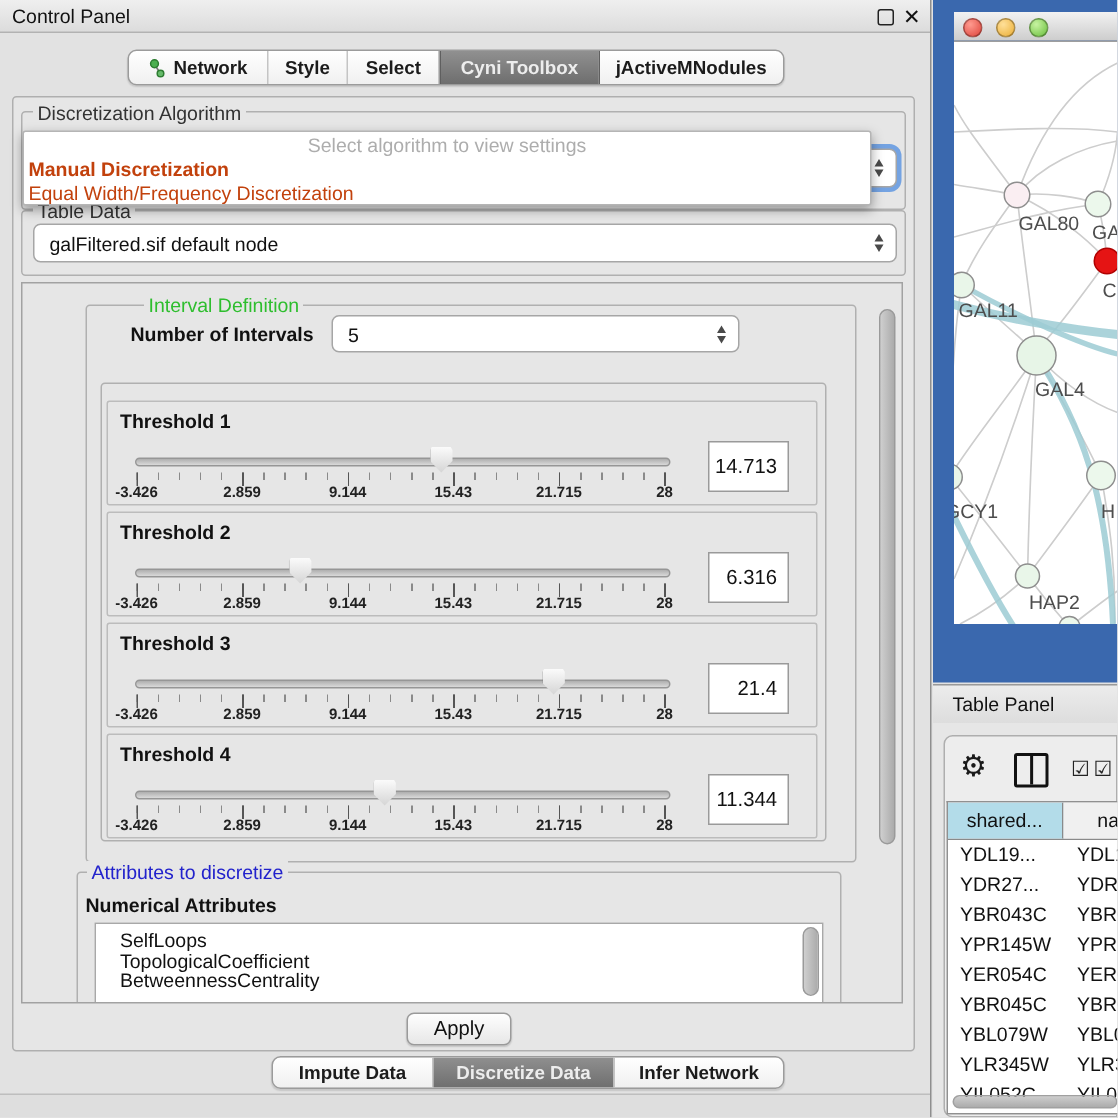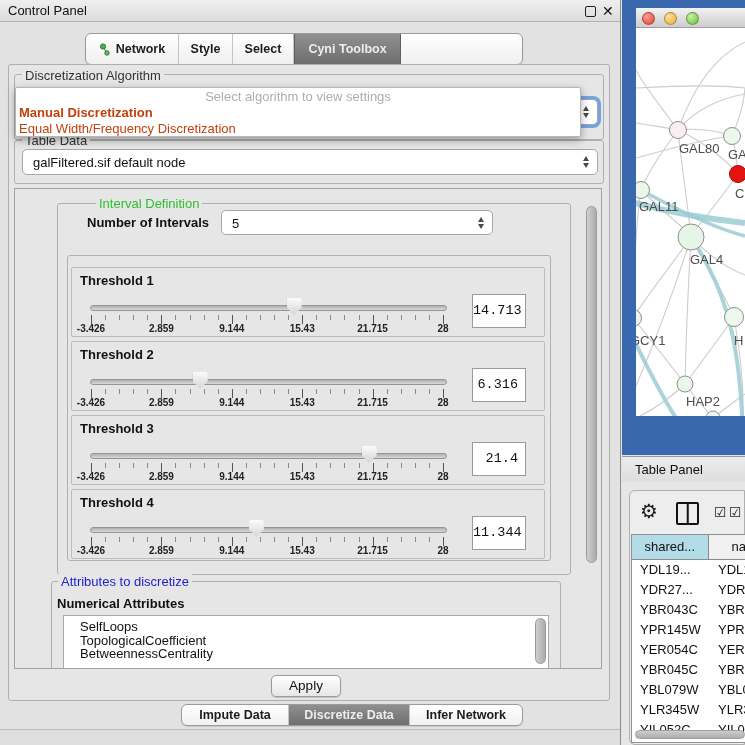--- a/index.html
+++ b/index.html
@@ -6,21 +6,21 @@
   *{box-sizing:border-box;font-family:"Liberation Sans","DejaVu Sans",sans-serif;}
   #stage{position:relative;width:745px;height:745px;overflow:hidden;background:#E2E2E2;}
 
   
   .lp{position:absolute;left:0;top:0;width:621px;height:745px;background:#E2E2E2;border-right:1px solid #8E8E8E;}
   .titlebar{position:absolute;left:0;top:0;width:620px;height:22px;background:linear-gradient(#EFEFEF,#DCDCDC);border-bottom:1px solid #B2B2B2;}
   .titlebar .title{position:absolute;left:8px;top:0;line-height:22px;font-size:13px;color:#111;}
   .float-ic{position:absolute;left:585px;top:6px;width:11px;height:11px;border:1.5px solid #222;border-radius:2px;}
   .close-ic{position:absolute;left:602px;top:2px;font-size:14px;font-weight:bold;color:#111;line-height:18px;}
 
-  .tabbar{position:absolute;left:85px;top:33px;width:438px;height:32px;display:flex;border:1px solid #9B9B9B;border-radius:6px;overflow:hidden;background:linear-gradient(#FFFFFF,#F0F0F0);box-shadow:0 1px 1px rgba(0,0,0,.12);}
+  .tabbar{position:absolute;left:85px;top:33px;width:438px;height:24px;display:flex;border:1px solid #9B9B9B;border-radius:6px;overflow:hidden;background:linear-gradient(#FFFFFF,#F0F0F0);box-shadow:0 1px 1px rgba(0,0,0,.12);}
   .tabseg{display:flex;align-items:center;justify-content:center;gap:5px;font-size:12.5px;font-weight:bold;color:#1C1C1C;border-right:1px solid #C4C4C4;height:100%;}
   .tabseg:last-child{border-right:none;}
   .tabseg.sel{background:linear-gradient(#909090,#6E6E6E);color:#EDEDED;border-right:1px solid #5F5F5F;border-left:1px solid #5F5F5F;}
 
   .content-frame{position:absolute;left:8px;top:64px;width:602px;height:637px;border:1px solid #AFAFAF;border-radius:3px;background:#E6E6E6;}
 
   .group{position:absolute;border:1px solid #B0B0B0;border-radius:3px;}
   .group-label{position:absolute;font-size:13px;padding:0 3px;background:#E6E6E6;white-space:nowrap;}
 
   
@@ -48,21 +48,21 @@
   .blue{color:#2222CC;}
 
   .thr-block{position:absolute;width:474px;height:70px;border:1px solid #BCBCBC;border-radius:2px;background:#E6E6E6;}
   .thr-label{position:absolute;left:8px;top:5px;font-size:13px;font-weight:bold;color:#111;}
   .track{position:absolute;left:18px;top:37px;width:357px;height:6px;border:1px solid #969696;border-radius:3px;background:linear-gradient(#AFAFAF,#D9D9D9);}
   .ticks-minor{position:absolute;left:18.5px;top:47px;width:354px;height:5px;background:repeating-linear-gradient(to right,#8A8A8A 0,#8A8A8A 1px,transparent 1px,transparent 14.08px);}
   .ticks-major{position:absolute;left:18.5px;top:47px;width:354px;height:9px;background:repeating-linear-gradient(to right,#555 0,#555 1px,transparent 1px,transparent 70.4px);}
   .tick-labels{position:absolute;left:0;top:55px;width:100%;height:12px;}
   .tkl{position:absolute;transform:translateX(-50%);font-size:10px;font-weight:bold;color:#222;white-space:nowrap;}
   .thumb{position:absolute;top:30px;width:15px;height:17px;background:linear-gradient(#FBFBFB,#D5D5D5);clip-path:polygon(8% 0,92% 0,100% 12%,100% 55%,50% 100%,0 55%,0 12%);filter:drop-shadow(0 0 1px #777);z-index:2;}
-  .valbox{position:absolute;left:400px;top:26px;width:54px;height:34px;background:#FFF;border:1px solid #9A9A9A;font-size:13.5px;color:#111;text-align:right;line-height:32px;padding-right:7px;font-family:Liberation Mono, monospace;}
+  .valbox{position:absolute;left:400px;top:26px;width:54px;height:34px;background:#FFF;border:1px solid #9A9A9A;font-size:13.5px;color:#111;text-align:right;line-height:32px;padding-right:7px;}
 
   .attr-title{position:absolute;font-size:13px;font-weight:bold;color:#111;}
   .alist{position:absolute;background:#FFF;border:1px solid #A8A8A8;overflow:hidden;}
   .litem{font-size:13px;color:#111;line-height:13.5px;padding-left:16px;}
   .alist .vthumb{right:2px;top:2px;width:11px;height:46px;position:absolute;}
 
   .apply-btn{position:absolute;left:271px;top:675px;width:70px;height:22px;border:1px solid #9A9A9A;border-radius:5px;background:linear-gradient(#FEFEFE,#E7E7E7);font-size:13.5px;color:#111;text-align:center;line-height:20px;box-shadow:0 1px 1px rgba(0,0,0,.15);}
 
   .bottom-tabs{position:absolute;left:136px;top:704px;height:22px;display:flex;border:1px solid #9B9B9B;border-radius:6px;overflow:hidden;background:linear-gradient(#FFFFFF,#F0F0F0);box-shadow:0 1px 1px rgba(0,0,0,.12);margin-left:45px;}
   .btab{display:flex;align-items:center;justify-content:center;font-size:12.5px;font-weight:bold;color:#1C1C1C;border-right:1px solid #C4C4C4;height:100%;}
@@ -121,20 +121,23 @@
         <span>Network</span>
       </div>
       <div class="tabseg" style="width:54px">
           <span>Style</span>
         </div>
       <div class="tabseg" style="width:61px">
           <span>Select</span>
         </div>
       <div class="tabseg sel" style="width:107px">
           <span>Cyni Toolbox</span>
+        </div>
+      <div class="tabseg" style="width:123px">
+          <span>jActiveMNodules</span>
         </div>
     </div>
 
     <div class="content-frame"></div>
 
     <div class="group" style="left:14px;top:74px;width:590px;height:66px;"></div>
     <div class="group-label" style="left:22px;top:68px;color:#333;">Discretization Algorithm</div>
     <div class="combo focused" style="left:20px;top:99px;width:578px;height:26px;">
       <span class="steppers">
           <i class="up"></i>

